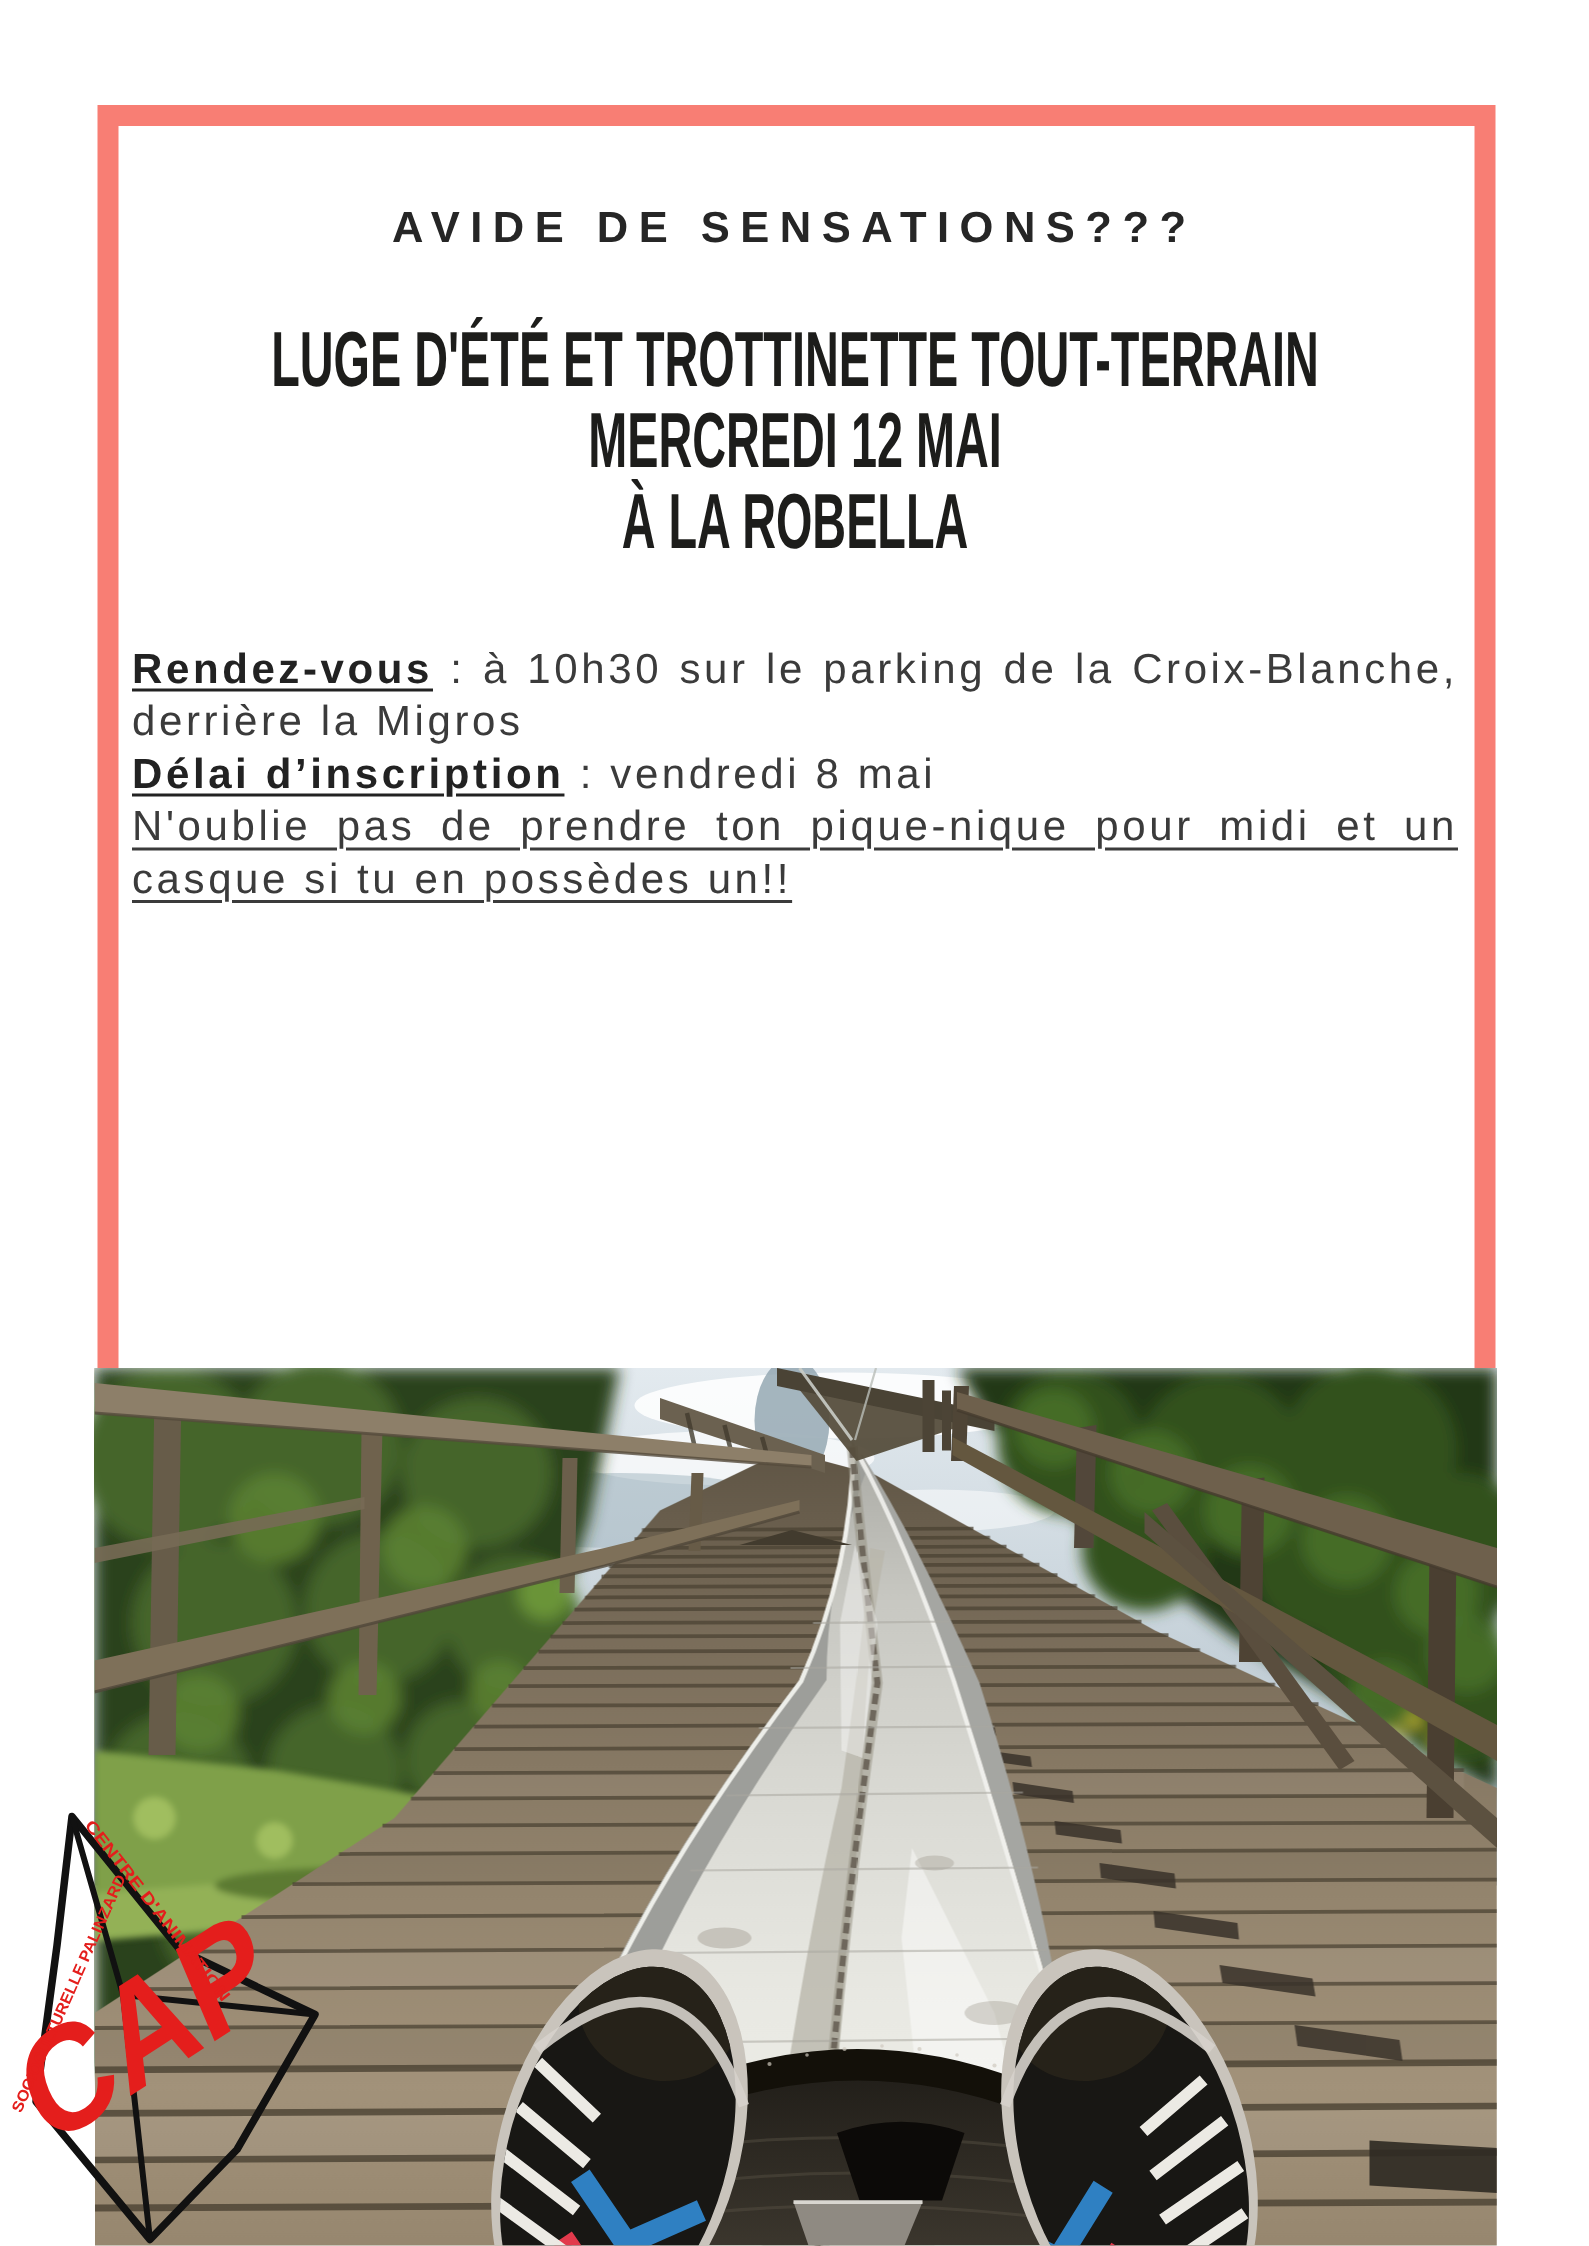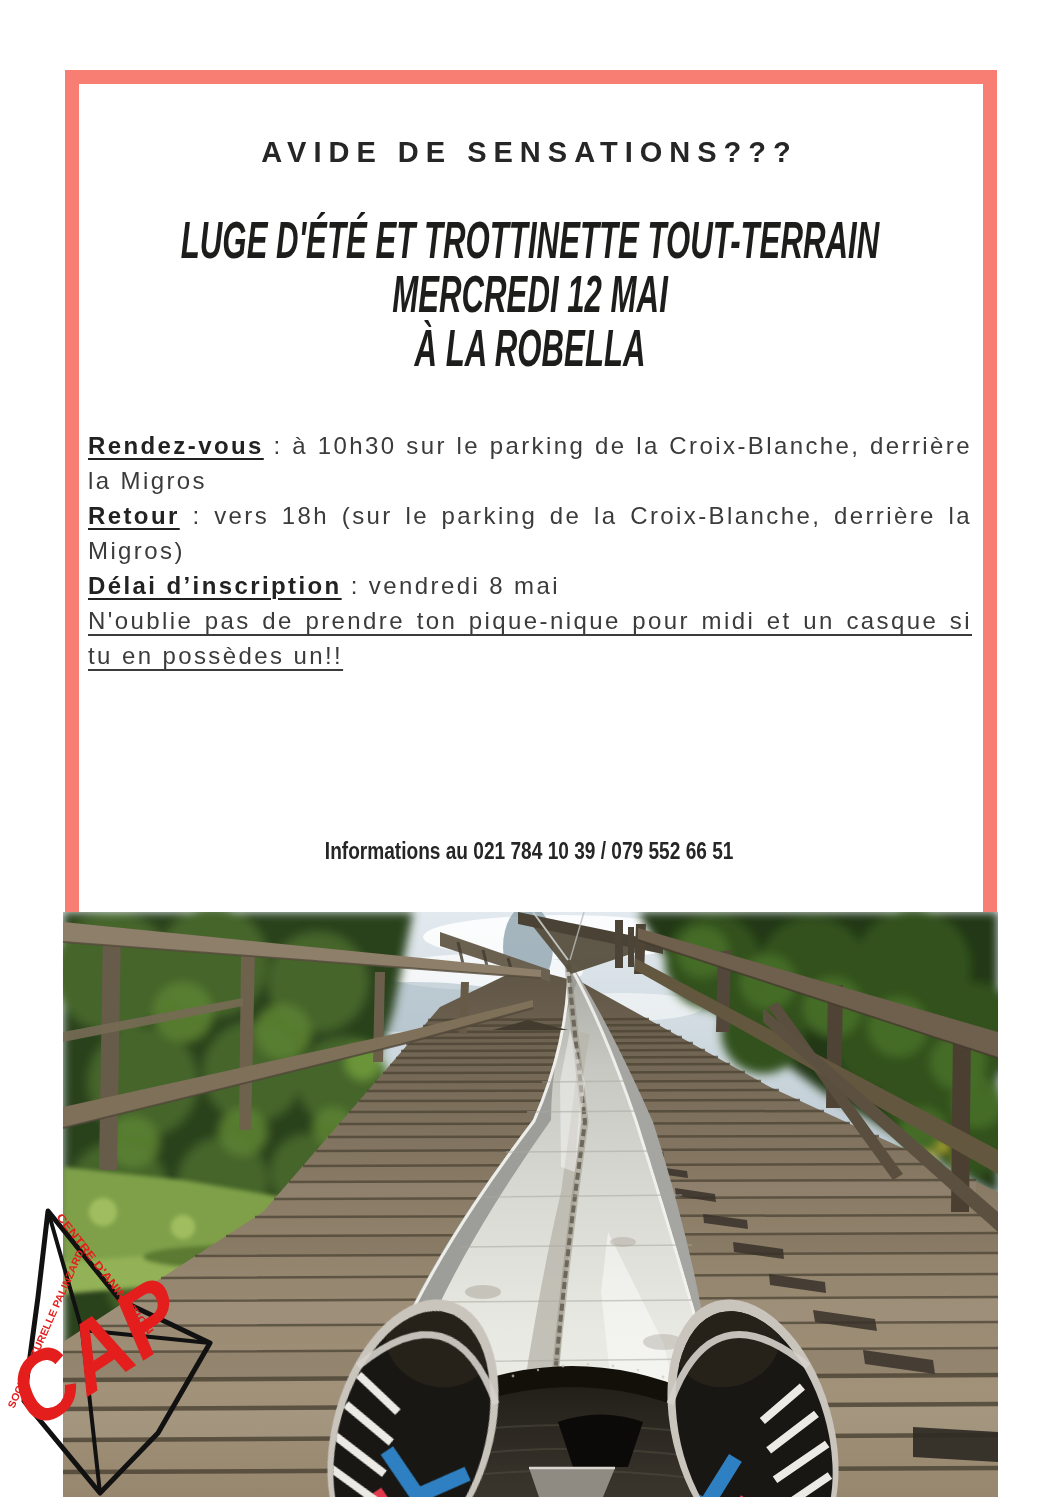--- a/index.html
+++ b/index.html
@@ -3,26 +3,26 @@
 <meta charset="utf-8">
 <title>Flyer</title>
 <style>
   html,body{margin:0;padding:0;background:#ffffff;}
   .page{position:relative;width:1059px;height:1497px;background:#ffffff;overflow:hidden;
         font-family:"Liberation Sans",sans-serif;color:#3b3b3b;}
   .frame{position:absolute;left:65px;top:70px;width:932px;height:920px;
          border:14px solid #f87e74;box-sizing:border-box;z-index:0;}
   .kicker{position:absolute;top:136px;left:0;width:100%;text-align:center;
           font-weight:700;font-size:29px;letter-spacing:7px;color:#262626;z-index:1;}
-  .main-title{position:absolute;top:214px;left:0;width:100%;height:180px;z-index:1;font-style:italic;}
+  .main-title{position:absolute;top:214px;left:0;width:100%;height:180px;z-index:1;}
   .tline{position:absolute;left:50%;white-space:nowrap;font-weight:700;font-size:52px;
          line-height:1;color:#1d1d1b;transform:translateX(-50%) scaleX(0.6);}
   .tline.l0{top:0;} .tline.l1{top:54px;} .tline.l2{top:108px;}
   .content{position:absolute;left:88px;top:428px;width:884px;z-index:1;
-           font-size:24px;line-height:35px;letter-spacing:2.4px;text-align:justify;}
+           font-size:28px;line-height:35px;letter-spacing:2.4px;text-align:justify;}
   .content p{margin:0;}
   .detail-label{font-weight:700;color:#222222;text-decoration:underline;
                 text-decoration-thickness:2px;text-underline-offset:4px;}
   .reminder{text-decoration:underline;text-decoration-thickness:1.5px;text-underline-offset:5px;}
   .notice{margin-top:35px !important;}
   .contact{position:absolute;top:833px;left:0;width:100%;z-index:1;text-align:center;
            font-weight:700;font-size:23px;line-height:36px;color:#262626;}
   .contact-line span{display:inline-block;white-space:nowrap;transform:scaleX(0.83);}
   .photo{position:absolute;left:63px;top:912px;width:935px;height:585px;z-index:2;overflow:hidden;}
   .logo{position:absolute;left:2px;top:1205px;width:215px;height:292px;z-index:3;}
@@ -37,27 +37,25 @@
   <div class="kicker">AVIDE DE SENSATIONS???</div>
 
   <div class="main-title">
     <div class="tline l0">LUGE D'ÉTÉ ET TROTTINETTE TOUT-TERRAIN</div>
     <div class="tline l1">MERCREDI 12 MAI</div>
     <div class="tline l2">À LA ROBELLA</div>
   </div>
 
   <div class="content">
     <p class="detail-row"><span class="detail-label">Rendez-vous</span><span> : </span><span>à 10h30 sur le parking de la Croix-Blanche, derrière la Migros</span></p>
-    <p class="detail-row"><span class="detail-label">Retour</span><span> : </span><span>vers 18h (sur le parking de la Croix-Blanche, derrière la Migros)</span></p>
     <p class="detail-row"><span class="detail-label">Délai d’inscription</span><span> : </span><span>vendredi 8 mai</span></p>
     <p class="reminder">N'oublie pas de prendre ton pique-nique pour midi et un casque si tu en possèdes un!!</p>
   </div>
 
   <div class="contact">
-    <div class="contact-line"><span>Informations au 021 784 10 39 / 079 552 66 51</span></div>
   </div>
 
   <div class="photo">
     <svg width="935" height="585" viewBox="0 0 935 585" role="img" aria-label="Piste de luge d'été métallique entre barrières en bois, vue du départ">
       <defs>
         <linearGradient id="skyG" x1="0" y1="0" x2="0" y2="1">
           <stop offset="0" stop-color="#e3eaef"></stop>
             <stop offset="0.6" stop-color="#c3cfd7"></stop>
             <stop offset="1" stop-color="#aebdc7"></stop>
         </linearGradient>

